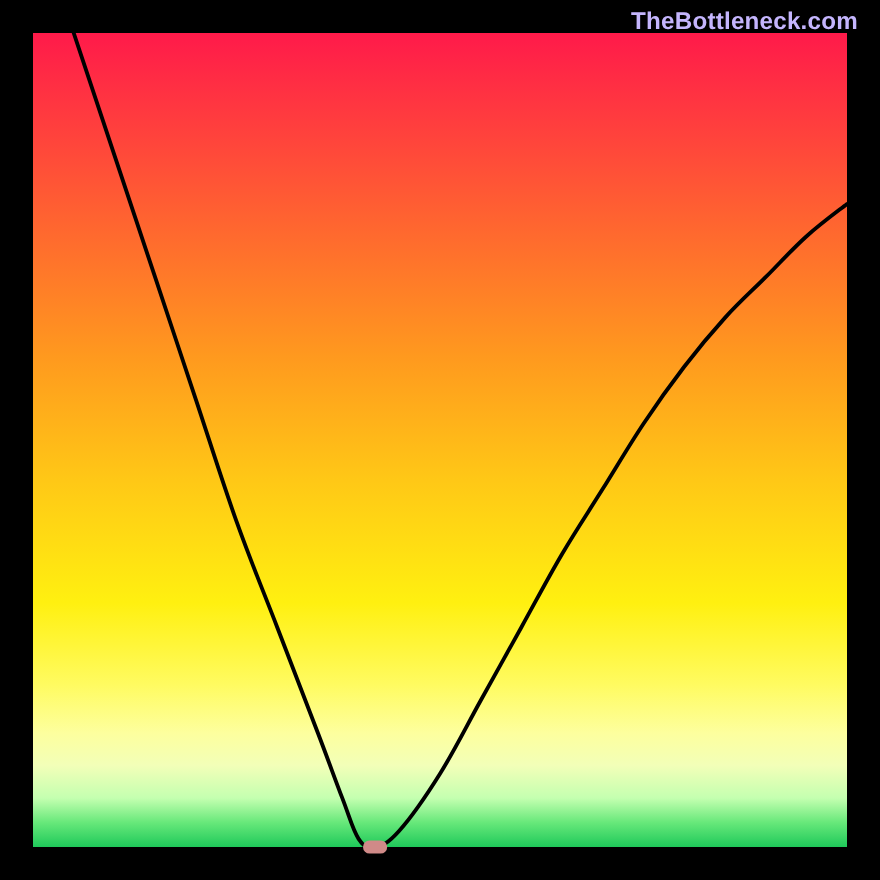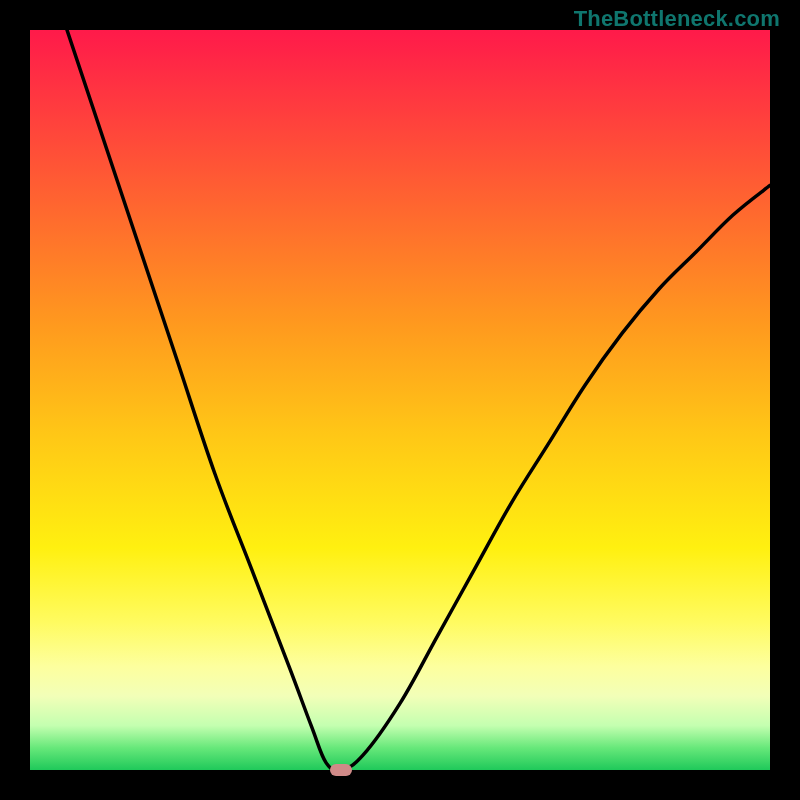--- a/index.html
+++ b/index.html
@@ -35,21 +35,21 @@
       #f2ffb8 90%,
       #c4ffb0 94%,
       #67e87a 97%,
       #1fc95a 100%
     );
   }
   .watermark {
     position: absolute;
     top: 6px;
     right: 20px;
-    color: #0f766e;
+    color: #c4b5fd;
     font-size: 22px;
     font-weight: bold;
     letter-spacing: 0.2px;
     user-select: none;
   }
   svg.curve {
     position: absolute;
     left: 0;
     top: 0;
     width: 740px;

